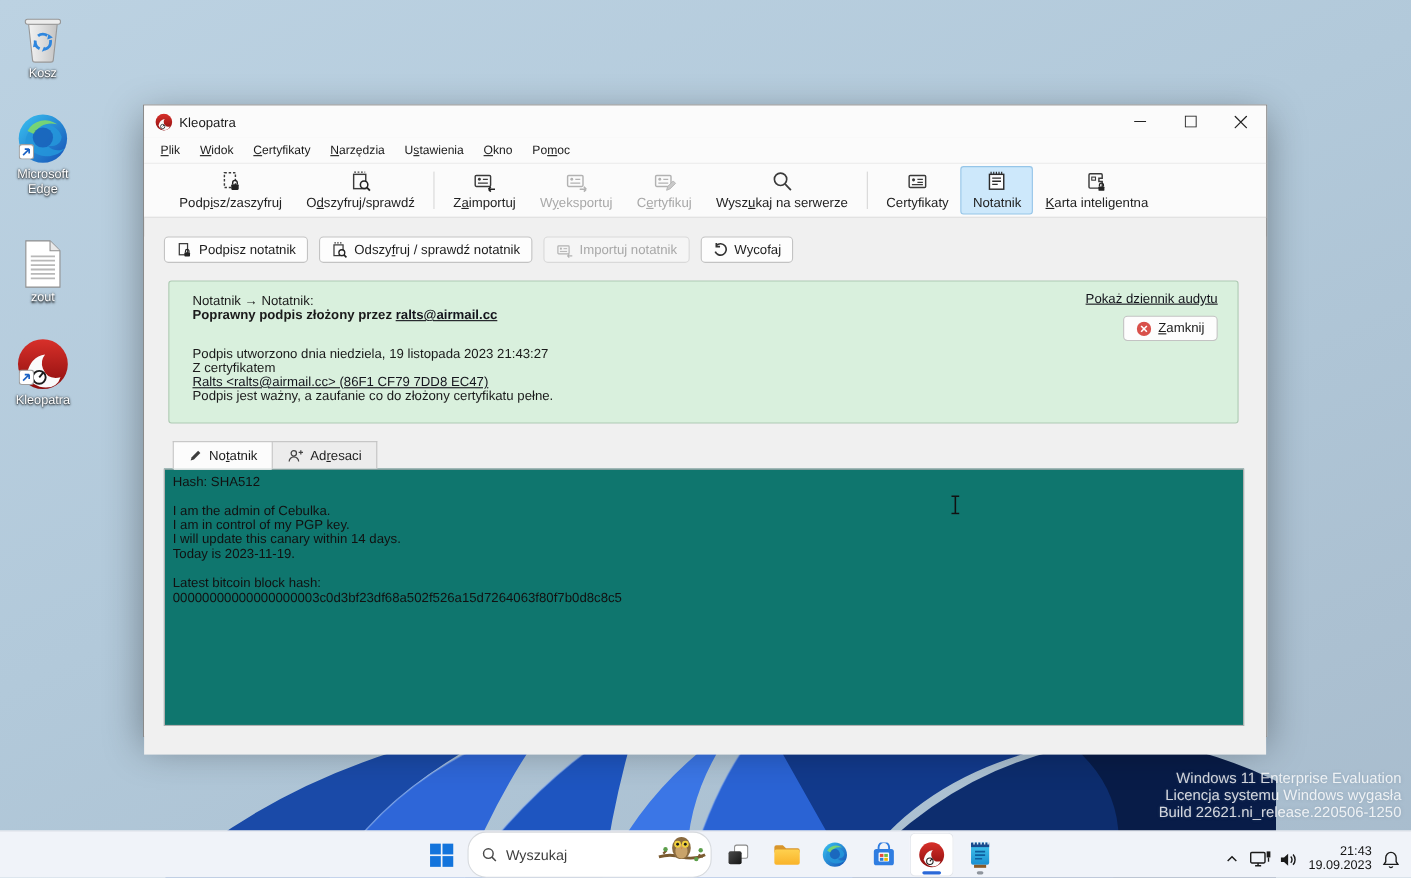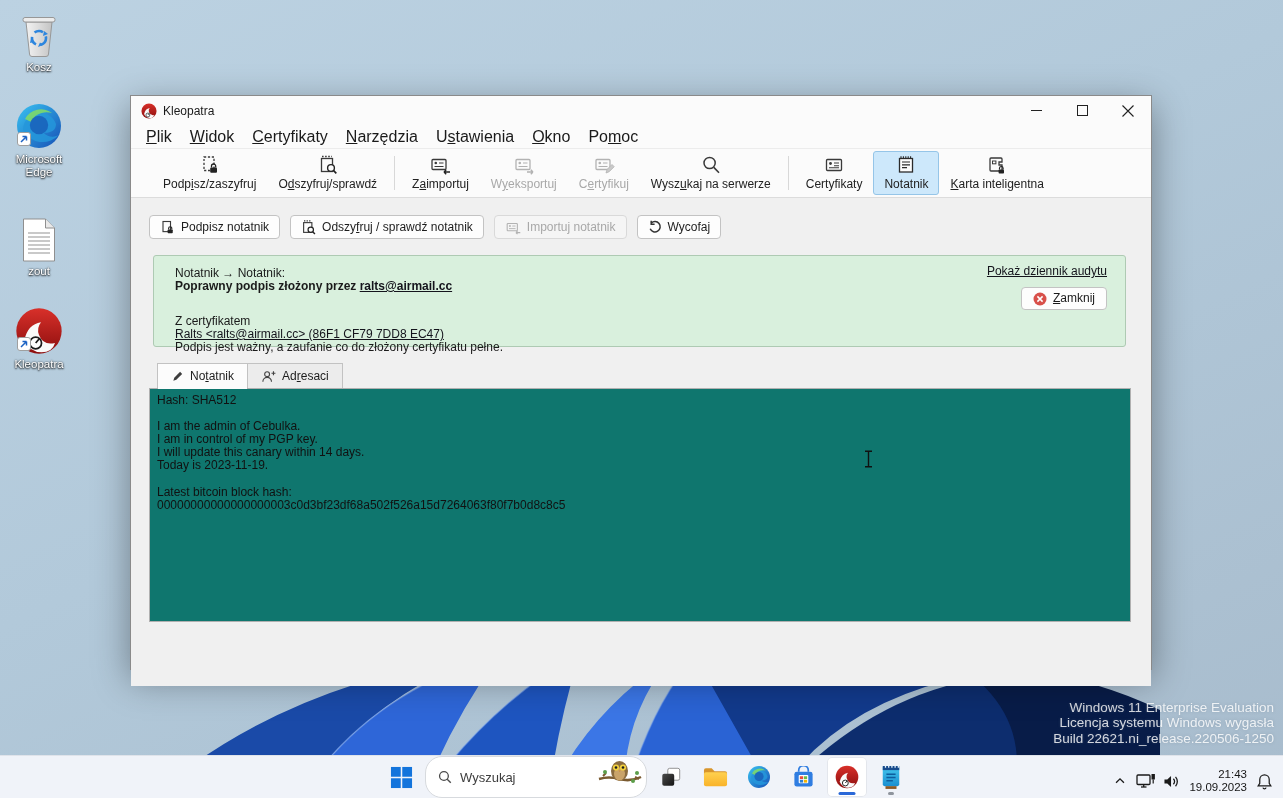--- a/index.html
+++ b/index.html
@@ -29,40 +29,40 @@
     box-shadow:0 10px 34px rgba(0,0,0,.38);
     font-size:12px; color:#1a1a1a;
   }
   .titlebar { height:29px; background:#fbfbfb; display:flex; align-items:center; }
   .titlebar .app-logo { margin:0 6px 0 10px; display:flex; }
   .titlebar .title { font-size:12px; }
   .caption-btns { margin-left:auto; display:flex; height:100%; }
   .cap-btn { width:46px; height:100%; display:flex; align-items:center; justify-content:center; }
 
   .menubar { height:24px; background:#fbfbfb; display:flex; align-items:center; padding-left:6px; border-bottom:1px solid #ececec; }
-  .menu-item { padding:3px 9px; font-size:16px; }
+  .menu-item { padding:3px 9px; font-size:11px; }
 
   .toolbar { height:49px; background:#fbfbfb; display:flex; align-items:stretch; padding:2px 21px; border-bottom:1px solid #dcdcdc; }
   .tbtn { display:flex; flex-direction:column; align-items:center; justify-content:center; padding:2px 10px 3px; font-size:12px; color:#222; border:1px solid transparent; border-radius:3px; white-space:nowrap; }
   .tbtn .ticon { height:21px; display:flex; align-items:center; margin-bottom:2px; }
   .tbtn.disabled { color:#a8a8a8; }
   .tbtn.selected { background:#cde8fb; border-color:#95c5e8; }
   .tsep { width:1px; background:#d8d8d8; margin:5px 6px; }
 
   .client { position:relative; height:471px; background:#f0f0f0; }
 
   .actionrow { display:flex; gap:10px; margin:17px 0 4px 18px; }
   .btn {
     display:inline-flex; align-items:center; gap:6px; height:24px; padding:0 10px;
     background:#fdfdfd; border:1px solid #c3c3c3; border-radius:4px; font-size:12px; color:#1d1d1d; white-space:nowrap;
   }
   .btn.disabled { color:#a8a8a8; background:#f5f5f5; border-color:#d9d9d9; }
 
   .resultpanel {
-    position:relative; margin:16px 25px 0 22px; height:92px;
+    position:relative; margin:16px 25px 0 22px; height:130px;
     background:#d9f0dd; border:1px solid #aecab3; border-radius:3px;
     padding:11px 16px 0 21px; line-height:13px; font-size:12px;
   }
   .resultpanel .bold { font-weight:bold; }
   .resultpanel a, .plink { color:#14141c; text-decoration:underline; cursor:pointer; }
   .result-gap { height:22px; }
   .result-line { margin-top:0; line-height:13px; }
   .result-side { position:absolute; top:9px; right:18px; text-align:right; }
   .close-btn {
     margin-top:9px; display:inline-flex; align-items:center; gap:6px; height:23px; padding:0 11px;
@@ -400,20 +400,21 @@
         <span>Wycofaj</span>
       </div>
     </div>
 
     <div class="resultpanel">
       <div class="result-line">Notatnik → Notatnik:</div>
       <div class="result-line bold">
         <span>Poprawny podpis złożony przez </span><a>ralts@airmail.cc</a>
       </div>
       <div class="result-gap"></div>
+      <div class="result-line">Podpis utworzono dnia niedziela, 19 listopada 2023 21:43:27</div>
       <div class="result-line">Z certyfikatem</div>
       <div class="result-line"><a>Ralts &lt;ralts@airmail.cc&gt; (86F1 CF79 7DD8 EC47)</a></div>
       <div class="result-line">Podpis jest ważny, a zaufanie co do złożony certyfikatu pełne.</div>
 
       <div class="result-side">
         <a class="plink">Pokaż dziennik audytu</a><br>
         <div class="close-btn">
           <svg width="14" height="14" viewBox="0 0 14 14">
             <circle cx="7" cy="7" r="6.5" fill="#d8504a"></circle>
             <path d="M4.4 4.4 L9.6 9.6 M9.6 4.4 L4.4 9.6" stroke="#fff" stroke-width="1.5"></path>

